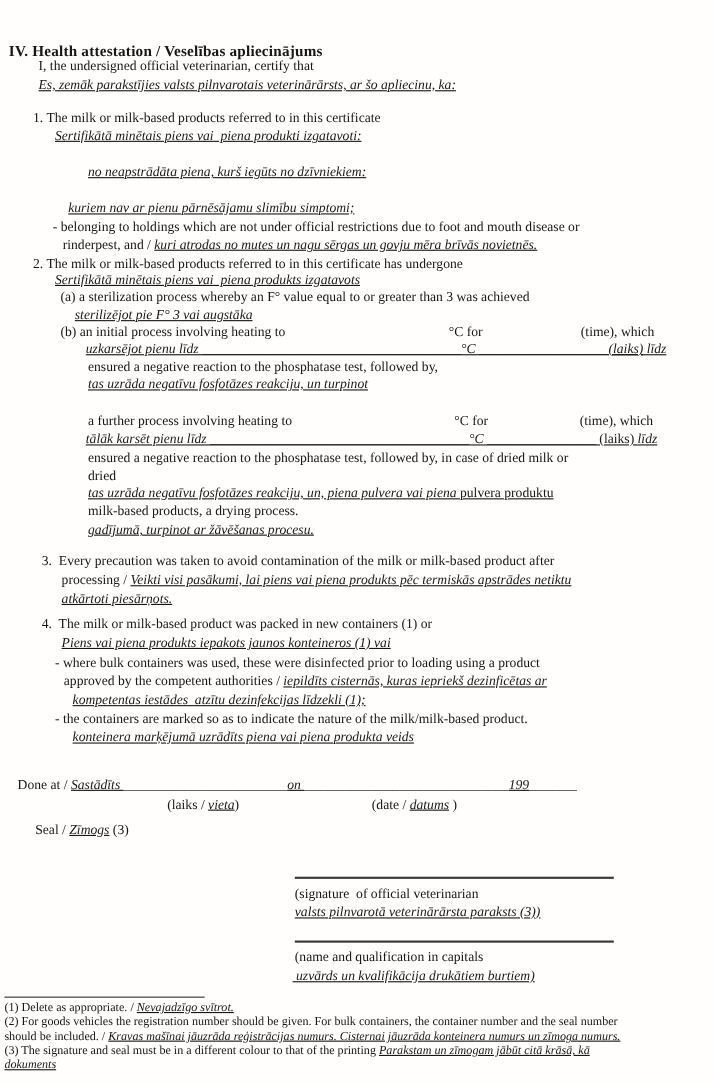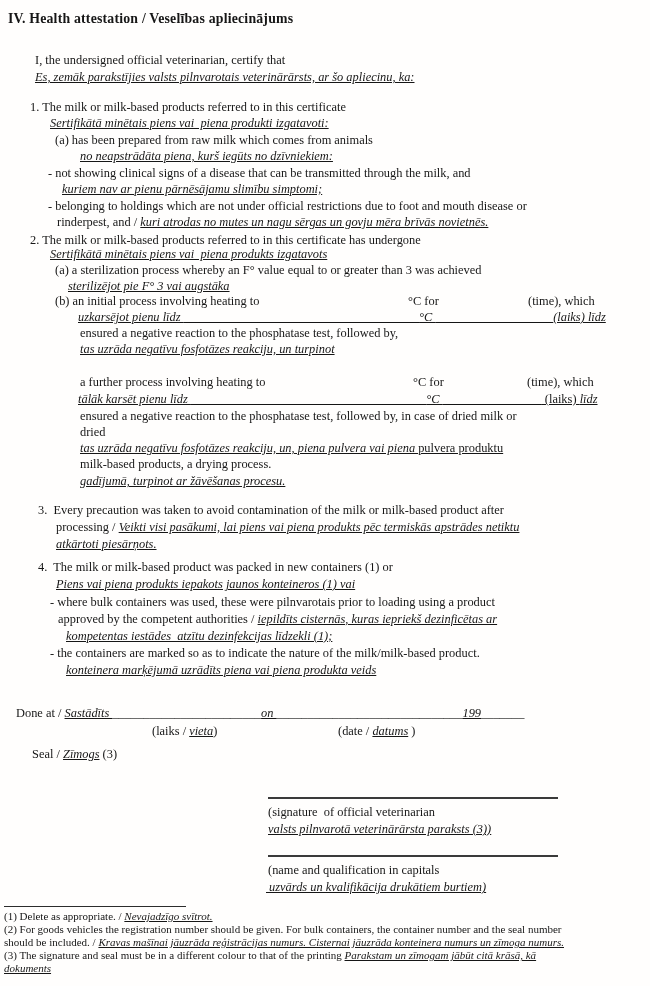--- a/index.html
+++ b/index.html
@@ -5,41 +5,39 @@
   html,body{margin:0;padding:0;background:#ffffff;}
   .page{
     position:relative;width:650px;height:986px;background:#fffefd;
     font-family:"Liberation Serif","DejaVu Serif",serif;
     font-size:12.4px;color:#161616;overflow:hidden;
   }
   .ln{position:absolute;white-space:pre;line-height:14px;}
   .it{font-style:italic;text-decoration:underline;}
   .b{font-weight:bold;}
   .ul{text-decoration:underline;}
-  .ttl{font-size:13.8px;letter-spacing:.2px;}
+  .ttl{font-size:13.8px;letter-spacing:.2px;margin-top:28px;}
   .fn{font-size:11px;line-height:12px;}
   .pos{position:absolute;top:0;}
   .hr{position:absolute;height:2px;background:#3a3a3a;}
   .hr.thin{height:1px;background:#2c2c2c;}
 </style>
 </head>
 <body>
 
 <div class="page">
 
   <div class="ln ttl b" style="top:12px;left:8px"><span>IV. Health attestation / Veselības apliecinājums</span></div>
 
   <div class="ln" style="top:53px;left:35px"><span>I, the undersigned official veterinarian, certify that</span></div>
   <div class="ln it" style="top:70px;left:35px"><span>Es, zemāk parakstījies valsts pilnvarotais veterinārārsts, ar šo apliecinu, ka:</span></div>
 
   <div class="ln" style="top:100px;left:30px"><span>1. The milk or milk-based products referred to in this certificate</span></div>
   <div class="ln it" style="top:116px;left:50px"><span>Sertifikātā minētais piens vai  piena produkti izgatavoti:</span></div>
-  <div class="ln" style="top:133px;left:55px"><span>(a) has been prepared from raw milk which comes from animals</span></div>
   <div class="ln it" style="top:149px;left:80px"><span>no neapstrādāta piena, kurš iegūts no dzīvniekiem:</span></div>
-  <div class="ln" style="top:166px;left:48px"><span>- not showing clinical signs of a disease that can be transmitted through the milk, and</span></div>
   <div class="ln it" style="top:182px;left:62px"><span>kuriem nav ar pienu pārnēsājamu slimību simptomi;</span></div>
   <div class="ln" style="top:199px;left:48px"><span>- belonging to holdings which are not under official restrictions due to foot and mouth disease or</span></div>
   <div class="ln" style="top:215px;left:57px"><span>rinderpest, and / </span><span class="it">kuri atrodas no mutes un nagu sērgas un govju mēra brīvās novietnēs.</span></div>
 
   <div class="ln" style="top:233px;left:30px"><span>2. The milk or milk-based products referred to in this certificate has undergone</span></div>
   <div class="ln it" style="top:247px;left:50px"><span>Sertifikātā minētais piens vai  piena produkts izgatavots</span></div>
   <div class="ln" style="top:263px;left:55px"><span>(a) a sterilization process whereby an F° value equal to or greater than 3 was achieved</span></div>
   <div class="ln it" style="top:279px;left:68px"><span>sterilizējot pie F° 3 vai augstāka</span></div>
 
   <div class="ln" style="top:294px;left:55px"><span>(b) an initial process involving heating to</span><span class="pos" style="left:353px">°C for</span><span class="pos" style="left:473px">(time), which</span></div>
@@ -54,21 +52,21 @@
   <div class="ln it" style="top:441px;left:80px"><span>tas uzrāda negatīvu fosfotāzes reakciju, un, piena pulvera vai piena </span><span style="font-style:normal">pulvera produktu</span></div>
   <div class="ln" style="top:457px;left:80px"><span>milk-based products, a drying process.</span></div>
   <div class="ln it" style="top:474px;left:80px"><span>gadījumā, turpinot ar žāvēšanas procesu.</span></div>
 
   <div class="ln" style="top:503px;left:38px"><span>3.  Every precaution was taken to avoid contamination of the milk or milk-based product after</span></div>
   <div class="ln" style="top:520px;left:56px"><span>processing / </span><span class="it">Veikti visi pasākumi, lai piens vai piena produkts pēc termiskās apstrādes netiktu</span></div>
   <div class="ln it" style="top:537px;left:56px"><span>atkārtoti piesārņots.</span></div>
 
   <div class="ln" style="top:560px;left:38px"><span>4.  The milk or milk-based product was packed in new containers (1) or</span></div>
   <div class="ln it" style="top:577px;left:56px"><span>Piens vai piena produkts iepakots jaunos konteineros (1) vai</span></div>
-  <div class="ln" style="top:595px;left:50px"><span>- where bulk containers was used, these were pilnvarotais prior to loading using a product</span></div>
+  <div class="ln" style="top:595px;left:50px"><span>- where bulk containers was used, these were disinfected prior to loading using a product</span></div>
   <div class="ln" style="top:612px;left:58px"><span>approved by the competent authorities / </span><span class="it">iepildīts cisternās, kuras iepriekš dezinficētas ar</span></div>
   <div class="ln it" style="top:629px;left:66px"><span>kompetentas iestādes  atzītu dezinfekcijas līdzekli (1);</span></div>
   <div class="ln" style="top:646px;left:50px"><span>- the containers are marked so as to indicate the nature of the milk/milk-based product.</span></div>
   <div class="ln it" style="top:663px;left:66px"><span>konteinera marķējumā uzrādīts piena vai piena produkta veids</span></div>
 
   <div class="ln" style="top:706px;left:16px"><span>Done at / </span><span class="it">Sastādīts </span><span>________________________</span><span class="it">on </span><span>______________________________</span><span class="it">199</span><span>_______</span></div>
   <div class="ln" style="top:724px;left:0"><span class="pos" style="left:152px"><span>(laiks / </span><span class="it">vieta</span><span>)</span></span><span class="pos" style="left:338px"><span>(date / </span><span class="it">datums</span><span> )</span></span></div>
 
   <div class="ln" style="top:747px;left:32px"><span>Seal / </span><span class="it">Zīmogs</span><span> (3)</span></div>
 

